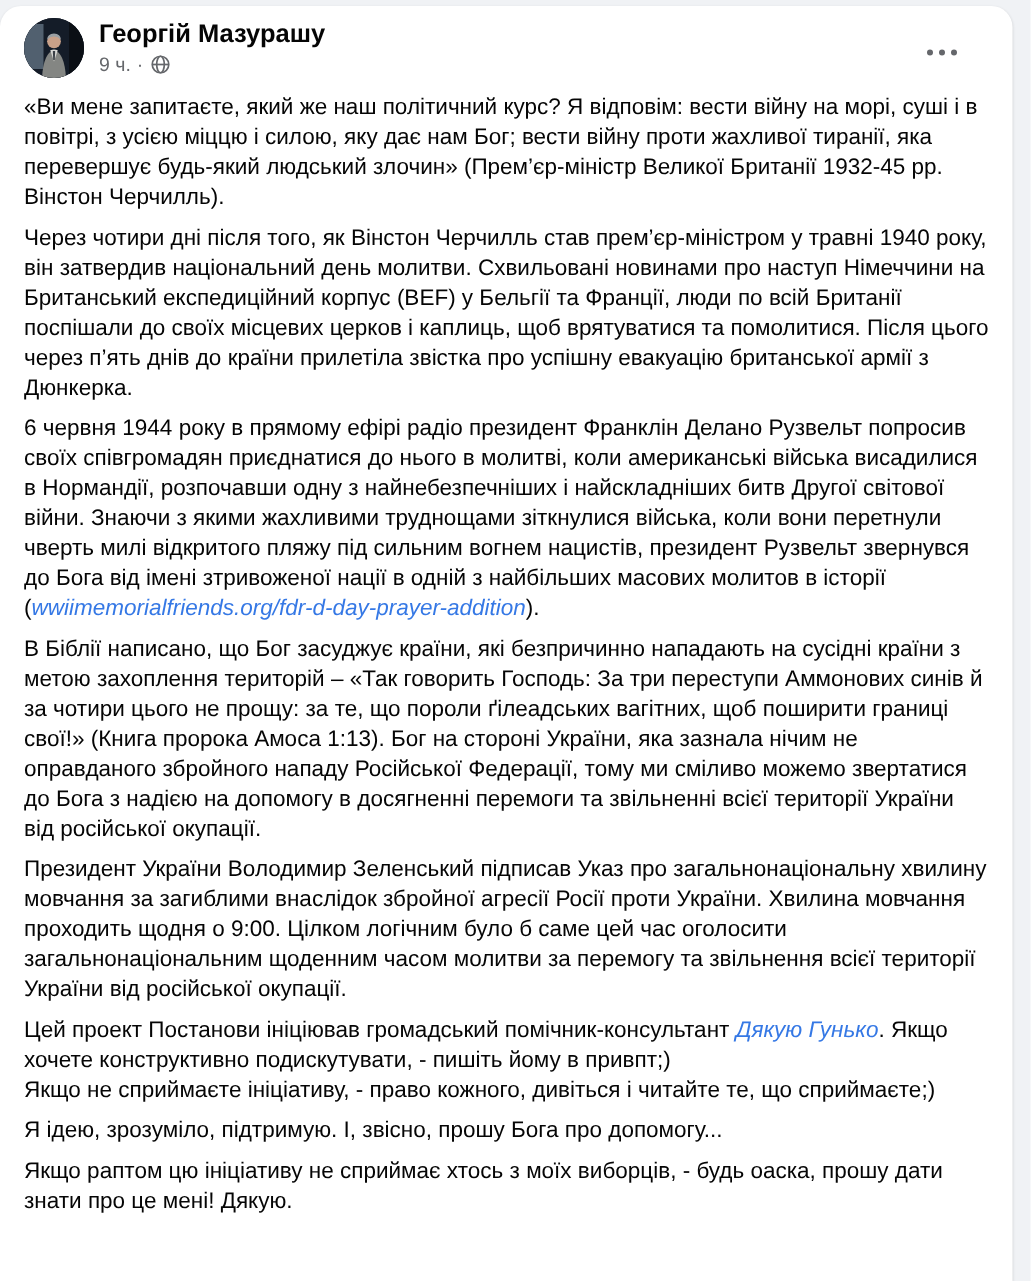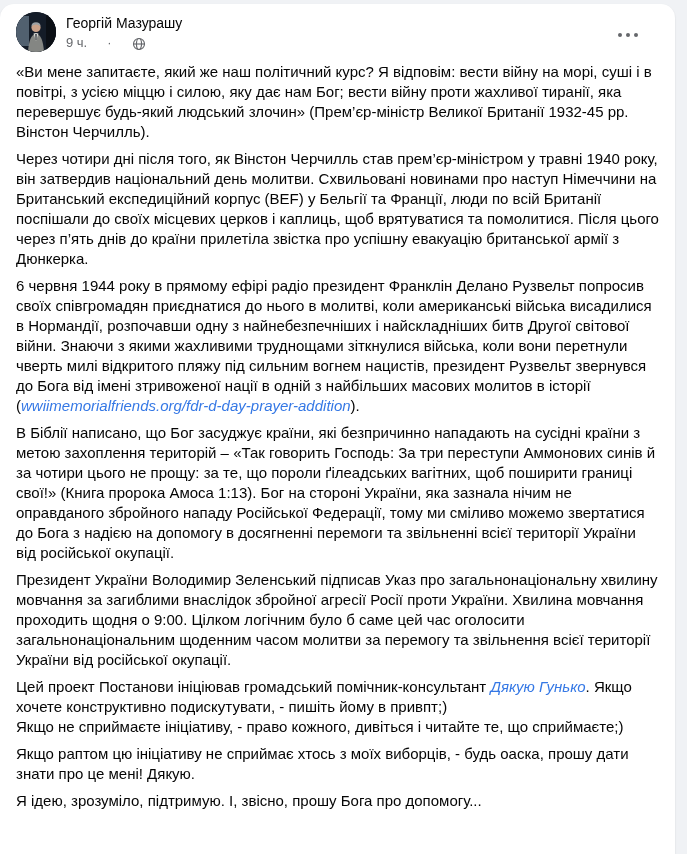--- a/index.html
+++ b/index.html
@@ -16,24 +16,24 @@
     box-shadow:0 1px 2px rgba(0,0,0,.12);
   }
   .header{display:flex;align-items:flex-start;padding:8px 16px 4px 16px;}
   .avatar{
     width:40px;height:40px;flex:0 0 40px;border-radius:50%;
     overflow:hidden;cursor:pointer;background:#10161f;
   }
   .avatar svg{display:block;}
   .hmeta{margin-left:10px;flex:1;min-width:0;}
   .author{
-    font-size:14px;font-weight:400;color:#050505;line-height:22px;cursor:pointer;
+    font-size:17px;font-weight:700;color:#050505;line-height:22px;cursor:pointer;
   }
   .meta-line{
-    display:flex;align-items:flex-end;gap:20px;
+    display:flex;align-items:center;gap:4px;
     font-size:13px;color:#65676b;line-height:17px;cursor:pointer;
   }
   .menu-btn{
     width:34px;height:34px;border-radius:50%;flex:0 0 34px;
     display:flex;align-items:center;justify-content:center;
     cursor:pointer;margin:6px 14px 0 0;
   }
   .dots{display:flex;gap:4px;}
   .dots i{width:4px;height:4px;border-radius:50%;background:#65676b;display:block;}
   .post-text{
@@ -87,17 +87,17 @@
 
   </div>
 
   <div class="post-text">
       <p>«Ви мене запитаєте, який же наш політичний курс? Я відповім: вести війну на морі, суші і в повітрі, з усією міццю і силою, яку дає нам Бог; вести війну проти жахливої тиранії, яка перевершує будь-який людський злочин» (Прем’єр-міністр Великої Британії 1932-45 рр. Вінстон Черчилль).</p>
       <p>Через чотири дні після того, як Вінстон Черчилль став прем’єр-міністром у травні 1940 року, він затвердив національний день молитви. Схвильовані новинами про наступ Німеччини на Британський експедиційний корпус (BEF) у Бельгії та Франції, люди по всій Британії поспішали до своїх місцевих церков і каплиць, щоб врятуватися та помолитися. Після цього через п’ять днів до країни прилетіла звістка про успішну евакуацію британської армії з Дюнкерка.</p>
       <p>6 червня 1944 року в прямому ефірі радіо президент Франклін Делано Рузвельт попросив своїх співгромадян приєднатися до нього в молитві, коли американські війська висадилися в Нормандії, розпочавши одну з найнебезпечніших і найскладніших битв Другої світової війни. Знаючи з якими жахливими труднощами зіткнулися війська, коли вони перетнули чверть милі відкритого пляжу під сильним вогнем нацистів, президент Рузвельт звернувся до Бога від імені зтривоженої нації в одній з найбільших масових молитов в історії (<a>wwiimemorialfriends.org/fdr-d-day-prayer-addition</a>).</p>
       <p>В Біблії написано, що Бог засуджує країни, які безпричинно нападають на сусідні країни з метою захоплення територій – «Так говорить Господь: За три переступи Аммонових синів й за чотири цього не прощу: за те, що пороли ґілеадських вагітних, щоб поширити границі свої!» (Книга пророка Амоса 1:13). Бог на стороні України, яка зазнала нічим не оправданого збройного нападу Російської Федерації, тому ми сміливо можемо звертатися до Бога з надією на допомогу в досягненні перемоги та звільненні всієї території України від російської окупації.</p>
       <p>Президент України Володимир Зеленський підписав Указ про загальнонаціональну хвилину мовчання за загиблими внаслідок збройної агресії Росії проти України. Хвилина мовчання проходить щодня о 9:00. Цілком логічним було б саме цей час оголосити загальнонаціональним щоденним часом молитви за перемогу та звільнення всієї території України від російської окупації.</p>
       <p>Цей проект Постанови ініціював громадський помічник-консультант <a>Дякую Гунько</a>. Якщо хочете конструктивно подискутувати, - пишіть йому в привпт;)<br>Якщо не сприймаєте ініціативу, - право кожного, дивіться і читайте те, що сприймаєте;)</p>
+      <p>Я ідею, зрозуміло, підтримую. І, звісно, прошу Бога про допомогу...</p>
       <p>Якщо раптом цю ініціативу не сприймає хтось з моїх виборців, - будь оаска, прошу дати знати про це мені! Дякую.</p>
-      <p>Я ідею, зрозуміло, підтримую. І, звісно, прошу Бога про допомогу...</p>
     </div>
 
 </div>
 
 </body></html>

